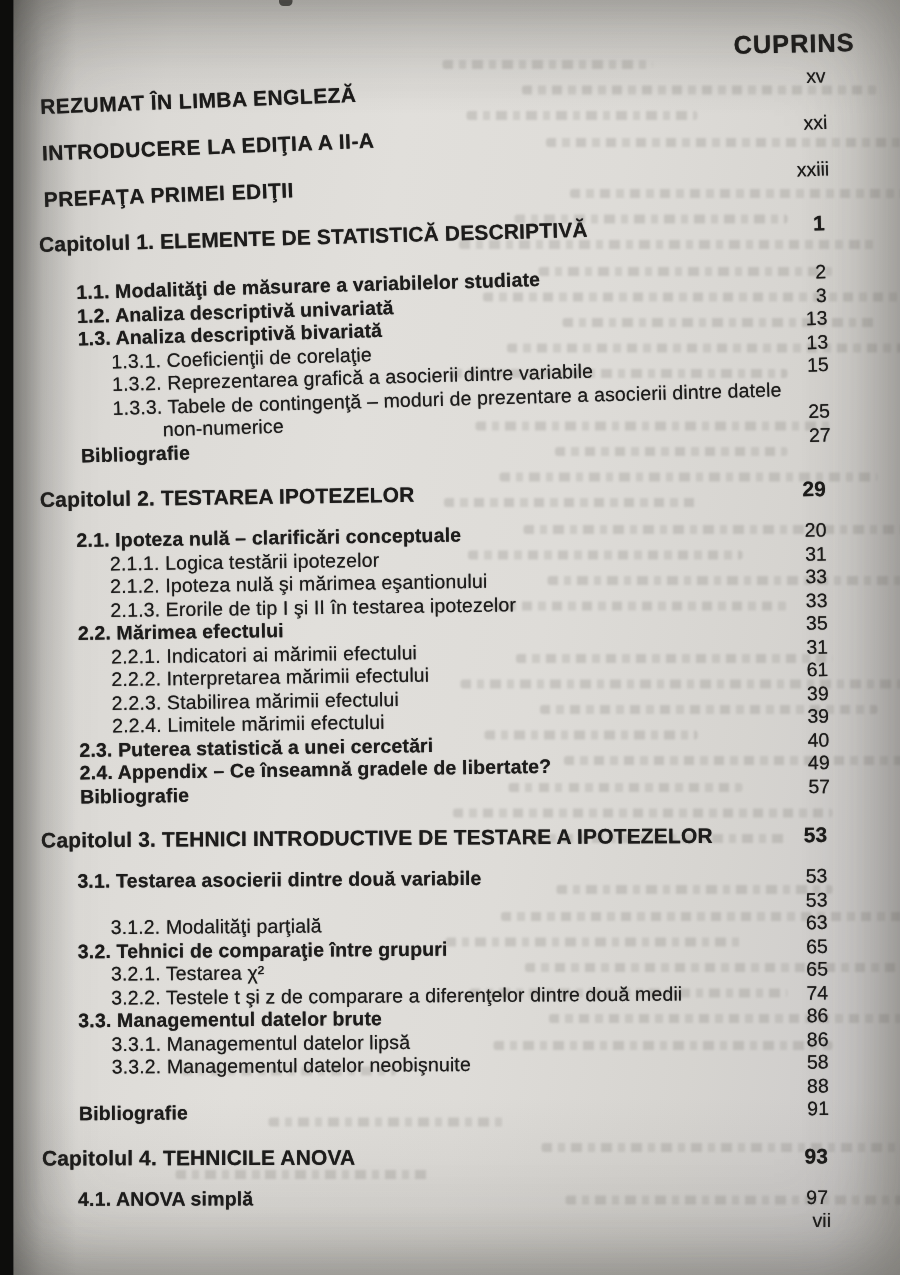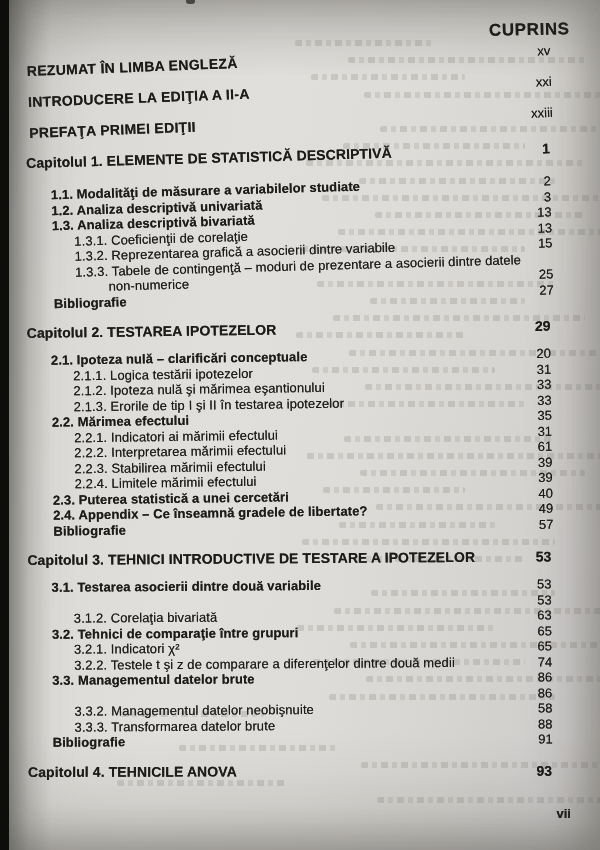--- a/index.html
+++ b/index.html
@@ -35,21 +35,21 @@
   .front .lbl{font-weight:bold;font-size:14px;letter-spacing:.3px;}
   .chapter-title{font-weight:bold;font-size:14px;line-height:16px;margin:13px 0 12px;}
   .chapter:first-child .chapter-title{margin-top:12px;margin-bottom:17px;}
   .lvl2{padding-left:24px;}
   .lvl2 .lbl{font-weight:bold;}
   .lvl3{padding-left:46px;}
   .lvl3 .lbl{font-weight:normal;}
   .biblio .lbl{font-weight:bold;}
   .wrap .lbl{padding-left:33px;text-indent:-33px;max-width:436px;}
 
-  .footer{position:absolute;top:806px;right:29px;z-index:3;font-weight:bold;font-size:13px;
+  .footer{position:absolute;top:806px;right:46px;z-index:3;font-weight:normal;font-size:13px;
     text-shadow:0 0 .55px rgba(28,27,26,.8);}
 </style>
 </head>
 <body>
 
 <div class="scan">
   <div class="ghost-layer">
       <div class="ghost-line" style="top: 40px; left: 295px; width: 140px;"></div>
       <div class="ghost-line" style="top: 57.2px; left: 348px; width: 237px;"></div>
       <div class="ghost-line" style="top: 74.4px; left: 311px; width: 154px;"></div>
@@ -206,59 +206,63 @@
             <span class="pg">53</span>
           </div>
           <div class="row lvl2">
             <span class="lbl">3.1. Testarea asocierii dintre două variabile</span>
             <span class="pg">53</span>
           </div>
           <div class="row lvl3">
             <span class="pg">53</span>
           </div>
           <div class="row lvl3">
-            <span class="lbl">3.1.2. Corelaţia bivariată</span>
+            <span class="lbl">3.1.2. Modalităţi parţială</span>
             <span class="pg">63</span>
           </div>
           <div class="row lvl2">
             <span class="lbl">3.2. Tehnici de comparaţie între grupuri</span>
             <span class="pg">65</span>
           </div>
           <div class="row lvl3">
-            <span class="lbl">3.2.1. Indicatori χ²</span>
+            <span class="lbl">3.2.1. Testarea χ²</span>
             <span class="pg">65</span>
           </div>
           <div class="row lvl3">
             <span class="lbl">3.2.2. Testele t şi z de comparare a diferenţelor dintre două medii</span>
             <span class="pg">74</span>
           </div>
           <div class="row lvl2">
             <span class="lbl">3.3. Managementul datelor brute</span>
             <span class="pg">86</span>
           </div>
           <div class="row lvl3">
+            <span class="lbl">3.3.1. Managementul datelor lipsă</span>
             <span class="pg">86</span>
           </div>
           <div class="row lvl3">
             <span class="lbl">3.3.2. Managementul datelor neobişnuite</span>
             <span class="pg">58</span>
           </div>
           <div class="row lvl3">
-            <span class="lbl">3.3.3. Transformarea datelor brute</span>
             <span class="pg">88</span>
           </div>
           <div class="row lvl2 biblio">
             <span class="lbl">Bibliografie</span>
             <span class="pg">91</span>
           </div>
         </section>
         <section class="chapter" style="transform: rotate(-0.15deg);">
           <div class="row chapter-title">
             <span class="lbl">Capitolul 4. TEHNICILE ANOVA</span>
             <span class="pg">93</span>
+          </div>
+          <div class="row lvl2">
+            <span class="lbl">4.1. ANOVA simplă</span>
+            <span class="pg">97</span>
           </div>
         </section>
       </div>
   </div>
 
   <div class="footer">vii</div>
 
   <div class="edge-mark"></div>
   <div class="spine-shadow"></div>
   <div class="spine"></div>

